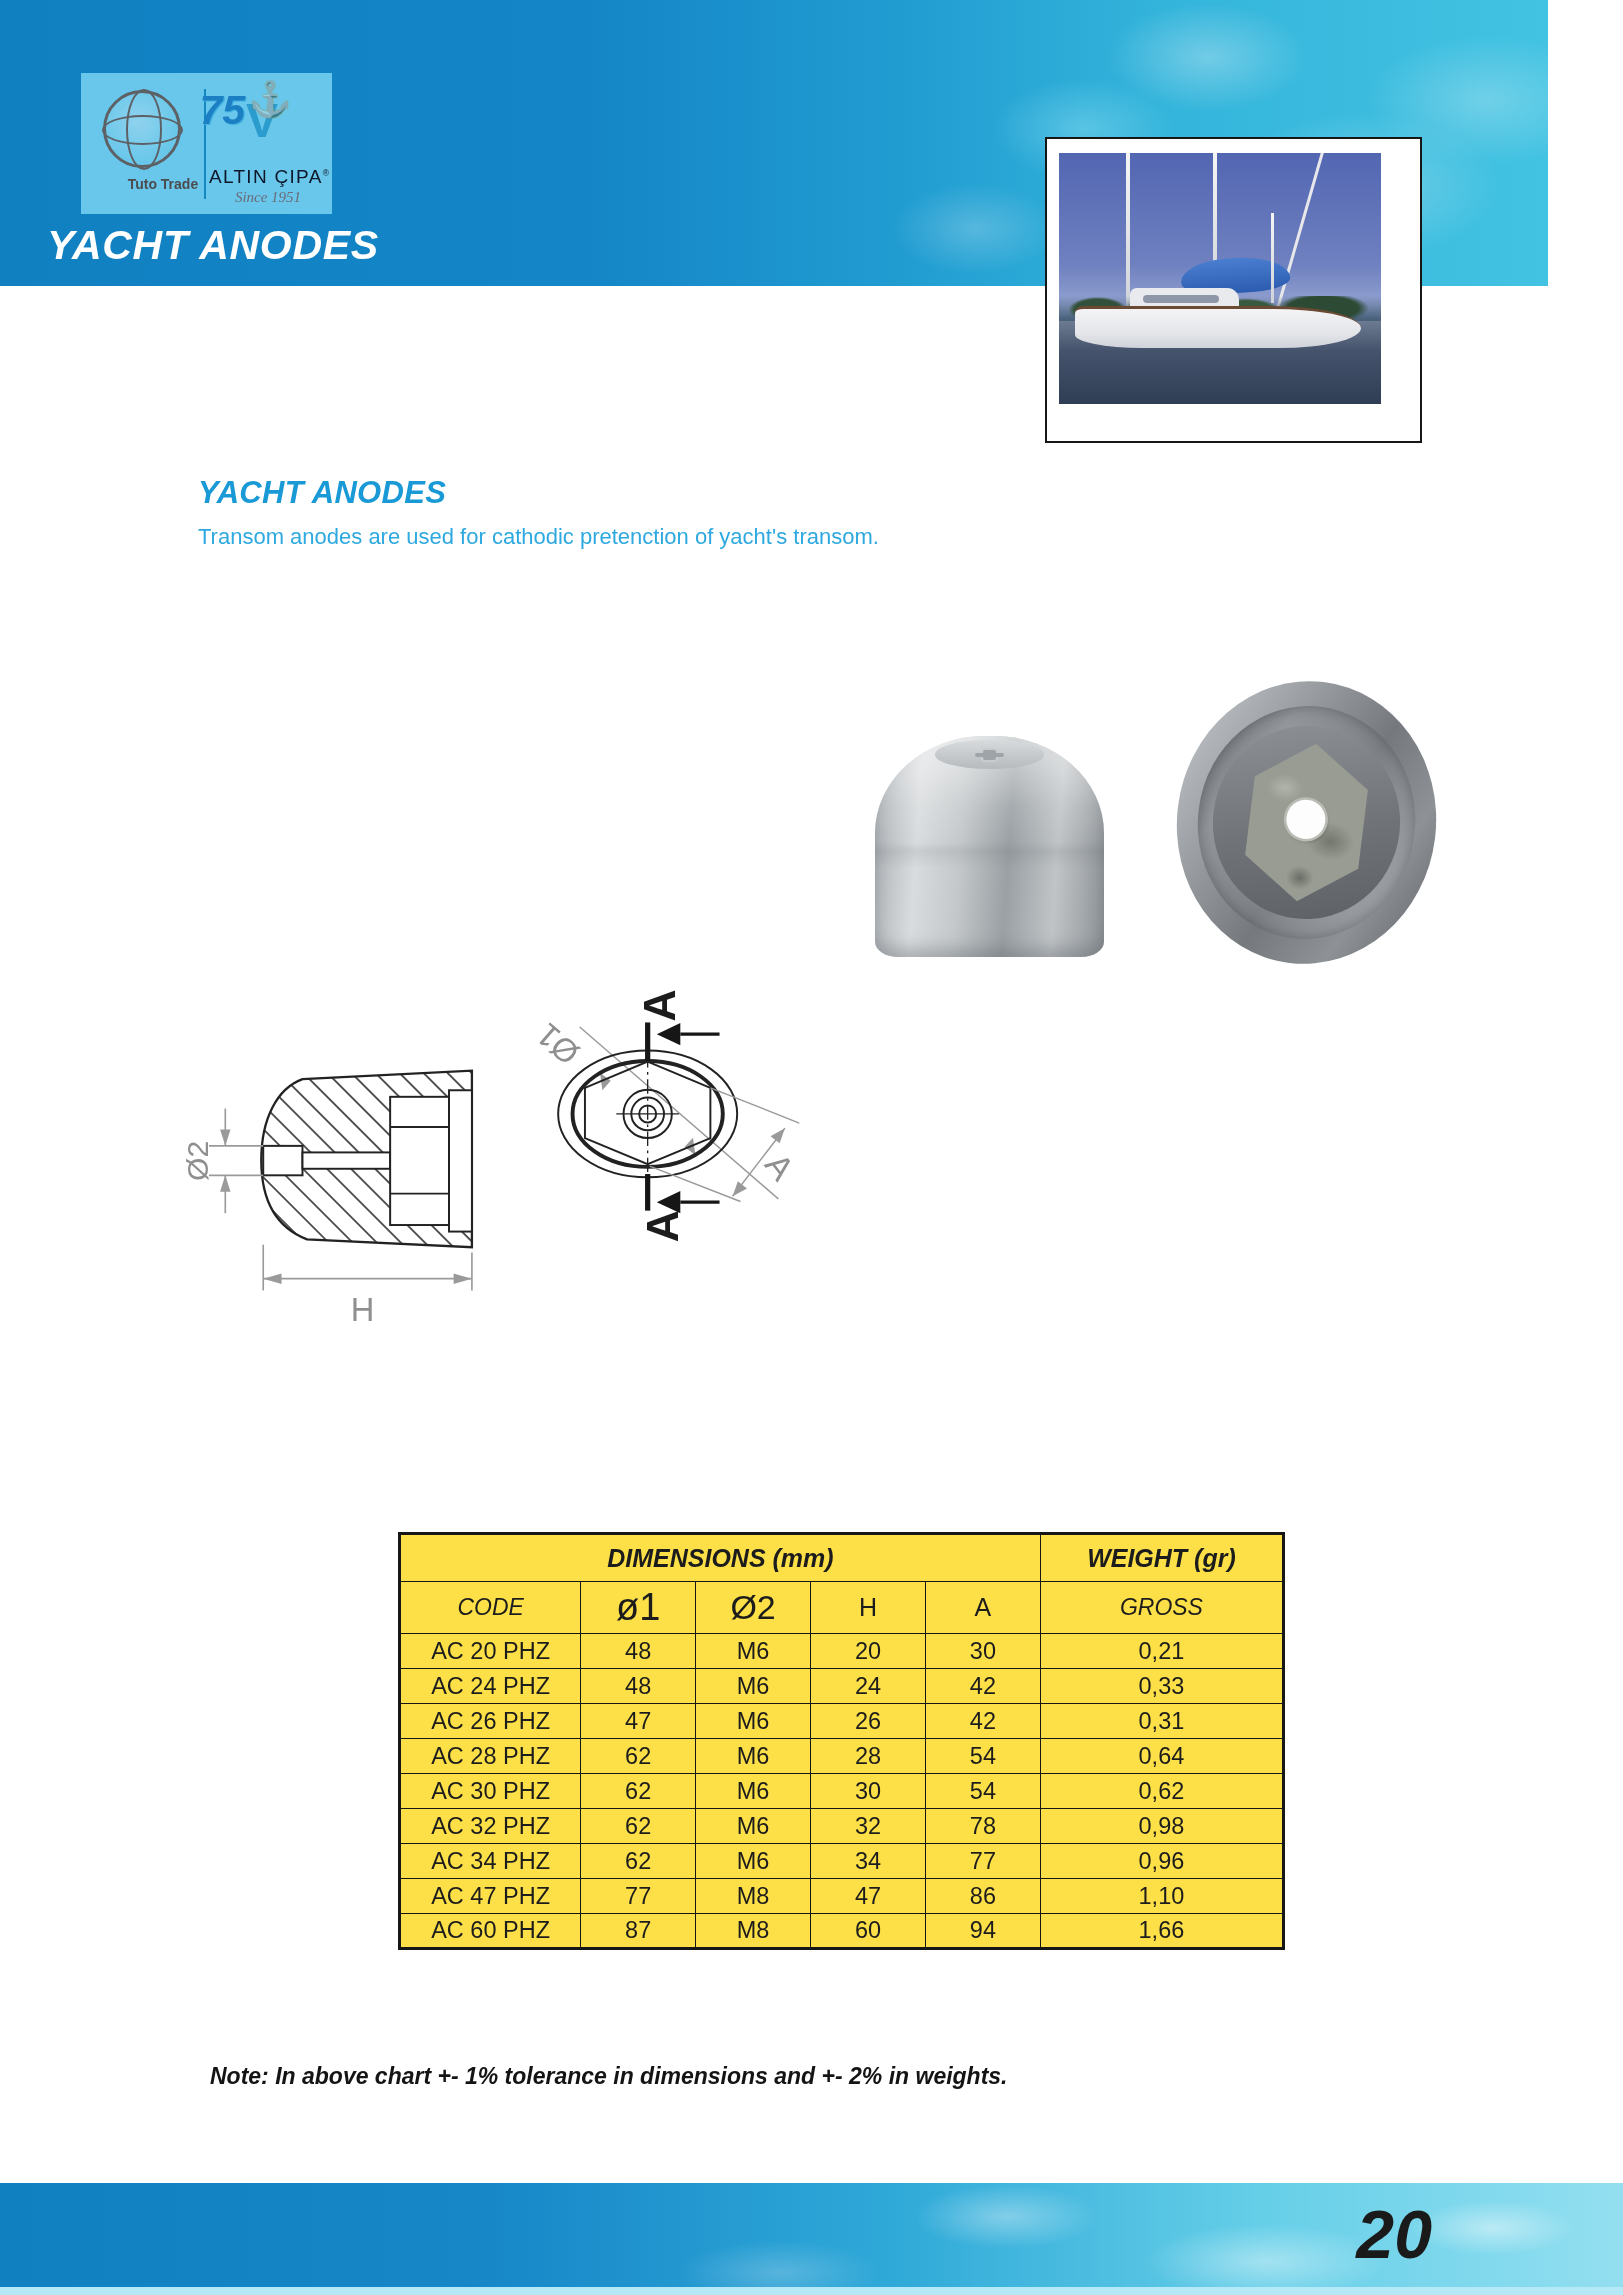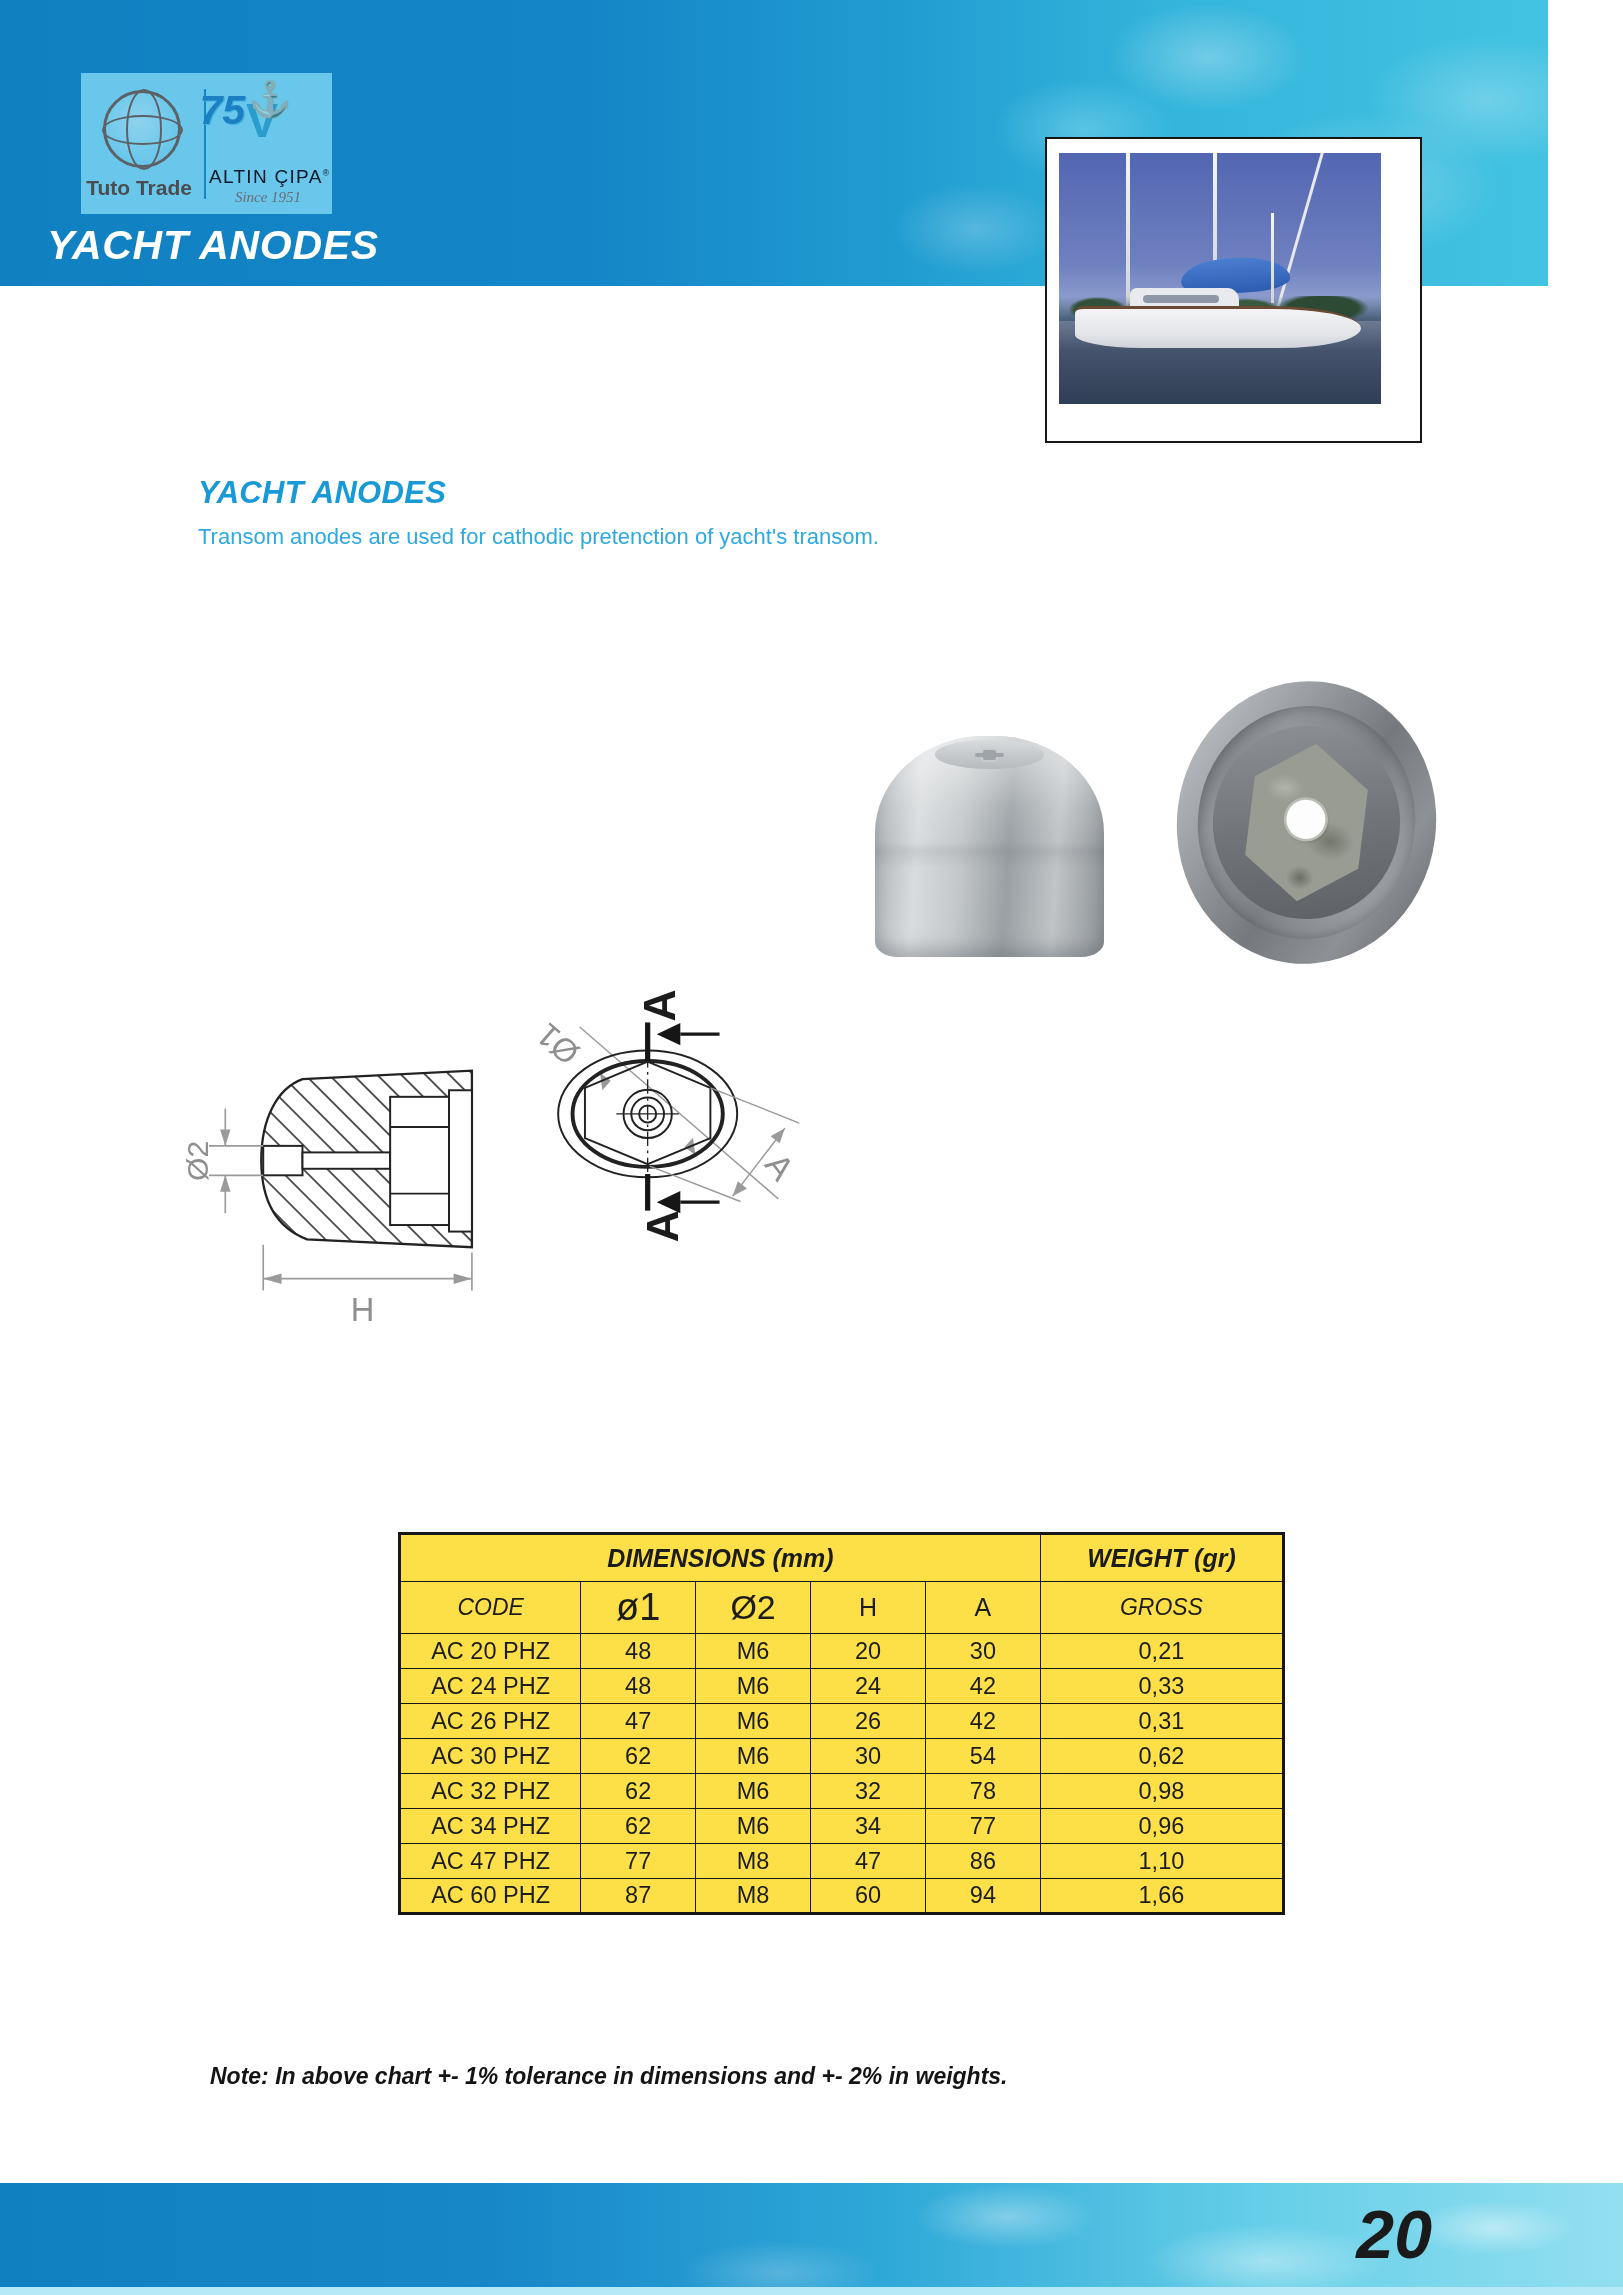--- a/index.html
+++ b/index.html
@@ -33,22 +33,22 @@
   }
   .tuto-globe::after {
     content:""; position:absolute; left:-5%; top:30%; width:106%; height:36%;
     border:2px solid #5d6166; border-radius:50%;
   }
   .tuto-mark {
     position:absolute; left:15.7px; top:14.4px; width:100%; text-align:center;
     font-size:41px; font-weight:700; font-style:italic; color:#1c7fc4;
     text-shadow:1.3px 1.3px 0 #3eb0e0; z-index:2;
   }
-  .tuto-label { position:absolute; left:5.2px; top:103px; width:112px; text-align:left;
-    font-size:21px; font-weight:700; color:#4c4c50; }
+  .tuto-label { position:absolute; left:5.2px; top:103px; width:112px; text-align:right;
+    font-size:14px; font-weight:700; color:#4c4c50; }
   .altin-v { position:absolute; left:165px; top:23.5px; font-size:48px; font-weight:700; color:#2a9ccd; line-height:1; }
   .altin-anchor { position:absolute; left:168px; top:9.2px; font-size:34px; color:#d8a93c; line-height:1; text-shadow:0 0 1.3px #a9832d; }
   .altin-label { position:absolute; left:128px; top:93px; width:118px; text-align:right;
     font-size:19px; font-weight:400; color:#0f172a; letter-spacing:1.3px; white-space:nowrap; }
   .altin-reg { font-size:8.5px; vertical-align:super; }
   .altin-since { position:absolute; left:128px; top:116px; width:118px; text-align:center;
     font-family:"Liberation Serif", serif; font-style:italic; font-size:15px; color:#6b6b7a; }
   .band-title {
     position:absolute; left:47px; top:222px;
     font-size:41px; font-weight:700; font-style:italic; color:#ffffff; letter-spacing:0.7px;
@@ -338,20 +338,28 @@
       </tr>
       <tr class="dr">
         <td class="cell">AC 26 PHZ</td>
         <td class="cell">47</td>
         <td class="cell">M6</td>
         <td class="cell">26</td>
         <td class="cell">42</td>
         <td class="cell">0,31</td>
       </tr>
       <tr class="dr">
+        <td class="cell">AC 28 PHZ</td>
+        <td class="cell">62</td>
+        <td class="cell">M6</td>
+        <td class="cell">28</td>
+        <td class="cell">54</td>
+        <td class="cell">0,64</td>
+      </tr>
+      <tr class="dr">
         <td class="cell">AC 30 PHZ</td>
         <td class="cell">62</td>
         <td class="cell">M6</td>
         <td class="cell">30</td>
         <td class="cell">54</td>
         <td class="cell">0,62</td>
       </tr>
       <tr class="dr">
         <td class="cell">AC 32 PHZ</td>
         <td class="cell">62</td>

